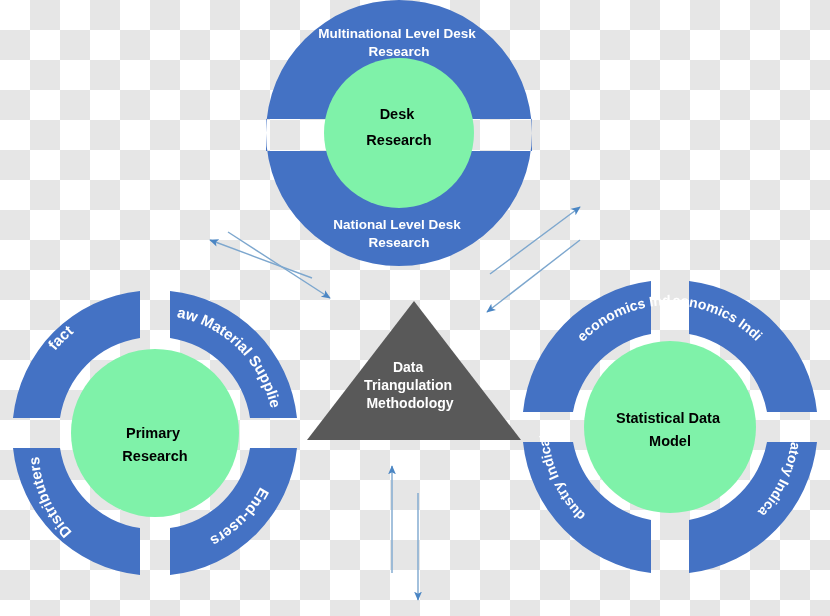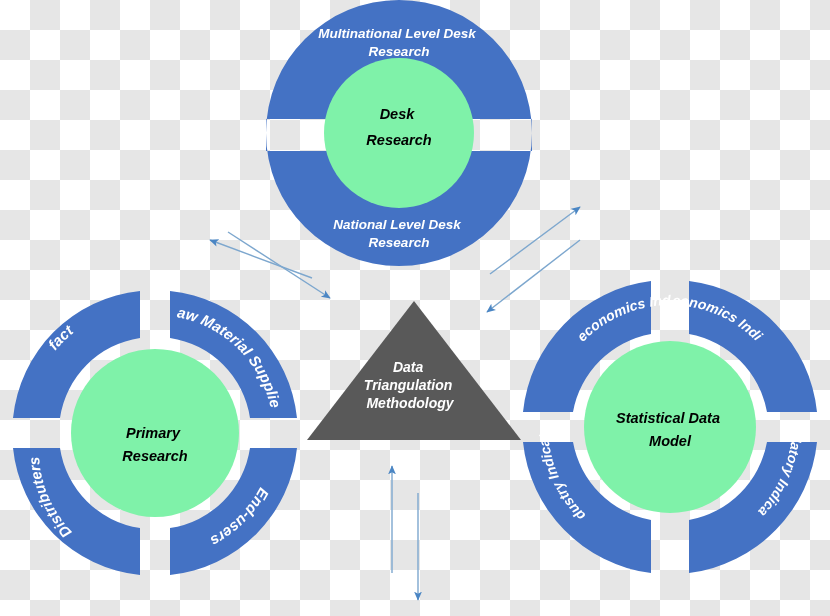--- a/index.html
+++ b/index.html
@@ -13,21 +13,20 @@
     height: 616px;
     overflow: hidden;
     font-family: "Liberation Sans", sans-serif;
     
     background-color: #ffffff;
     background-image:
       linear-gradient(45deg, #e6e6e6 25%, transparent 25%, transparent 75%, #e6e6e6 75%, #e6e6e6),
       linear-gradient(45deg, #e6e6e6 25%, transparent 25%, transparent 75%, #e6e6e6 75%, #e6e6e6);
     background-size: 60px 60px;
     background-position: 0 0, 30px 30px;
-    font-style: italic;
   }
   #diagram-svg {
     position: absolute;
     left: 0;
     top: 0;
     width: 830px;
     height: 616px;
   }
   .ring-label {
     font-weight: bold;

